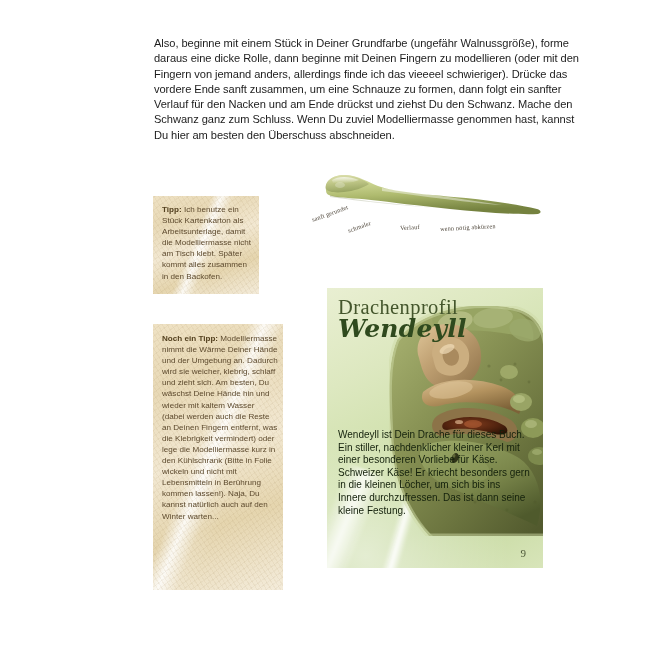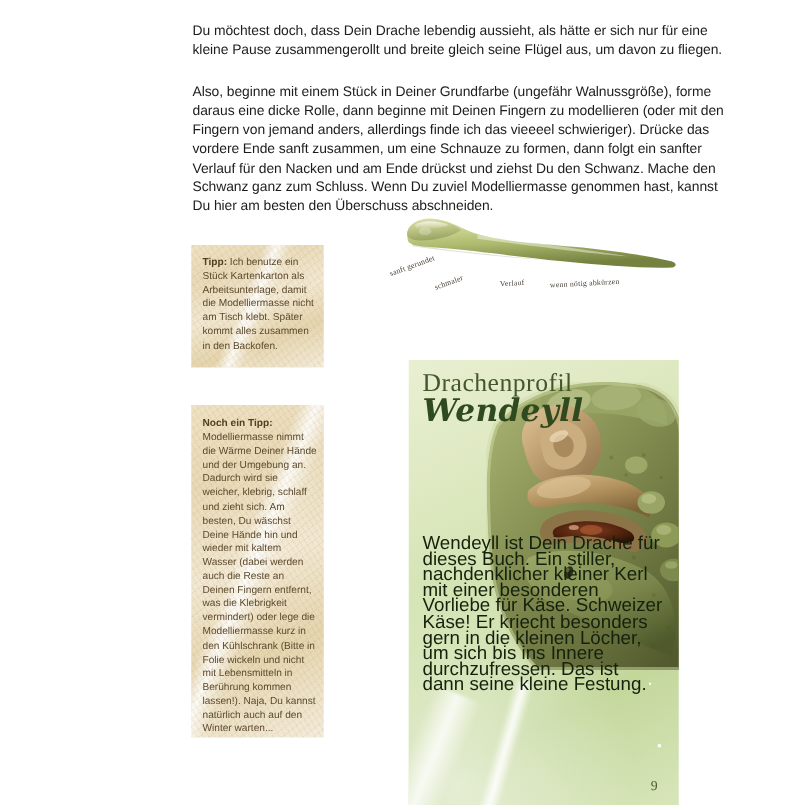--- a/index.html
+++ b/index.html
@@ -97,36 +97,36 @@
     z-index: 2;
   }
   .tip-1 {
     top: 196px;
     width: 106px;
     height: 98px;
     padding: 8px 6px 13px 9px;
   }
   .tip-2 {
     top: 324px;
-    width: 106px;
+    width: 130px;
     height: 266px;
     padding: 9px 5px 6px 9px;
   }
   .tip-heading {
     font-weight: bold;
     color: #53401f;
   }
 
   
   .profile-panel {
     position: absolute;
     left: 327px;
     top: 288px;
     width: 216px;
-    height: 356px;
+    height: 280px;
     overflow: hidden;
     background:
       radial-gradient(ellipse 120% 85% at 18% 96%, rgba(255,255,255,0.55) 0%, rgba(255,255,255,0) 55%),
       linear-gradient(152deg, #e9efd2 0%, #dde8c0 26%, #cfe0ab 52%, #c3d79b 74%, #d8e5ba 100%);
   }
   .panel-sheen {
     position: absolute;
     left: -16%;
     bottom: -12%;
     width: 40px;
@@ -179,21 +179,21 @@
     margin-top: -1px;
   }
 
   .profile-text {
     position: absolute;
     left: 11px;
     top: 141px;
     width: 192px;
     z-index: 5;
     color: #14210c;
-    font-size: 15px;
+    font-size: 10px;
     line-height: 12.6px;
   }
   .profile-text p { margin: 0; }
 
   .dragon-photo {
     position: absolute;
     right: -4px;
     top: 18px;
     width: 158px;
     height: 230px;
@@ -210,21 +210,20 @@
     font-size: 11px;
     color: #4e5a3a;
   }
 </style>
 </head>
 <body>
 
 <div class="page">
 
   <div class="body-copy">
-    <p>Du möchtest doch, dass Dein Drache lebendig aussieht, als hätte er sich nur für eine kleine Pause zusammengerollt und breite gleich seine Flügel aus, um davon zu fliegen.</p>
     <p>Also, beginne mit einem Stück in Deiner Grundfarbe (ungefähr Walnussgröße), forme daraus eine dicke Rolle, dann beginne mit Deinen Fingern zu modellieren (oder mit den Fingern von jemand anders, allerdings finde ich das vieeeel schwieriger). Drücke das vordere Ende sanft zusammen, um eine Schnauze zu formen, dann folgt ein sanfter Verlauf für den Nacken und am Ende drückst und ziehst Du den Schwanz. Mache den Schwanz ganz zum Schluss. Wenn Du zuviel Modelliermasse genommen hast, kannst Du hier am besten den Überschuss abschneiden.</p>
   </div>
 
   <div class="clay-figure">
     <svg viewBox="0 0 228 52" xmlns="http://www.w3.org/2000/svg" aria-hidden="true">
       <defs>
         <linearGradient id="clayBody" x1="0" y1="0" x2="0.25" y2="1">
           <stop offset="0%" stop-color="#e4e7b9"></stop>
           <stop offset="22%" stop-color="#cdd693"></stop>
           <stop offset="55%" stop-color="#aeba6e"></stop>

